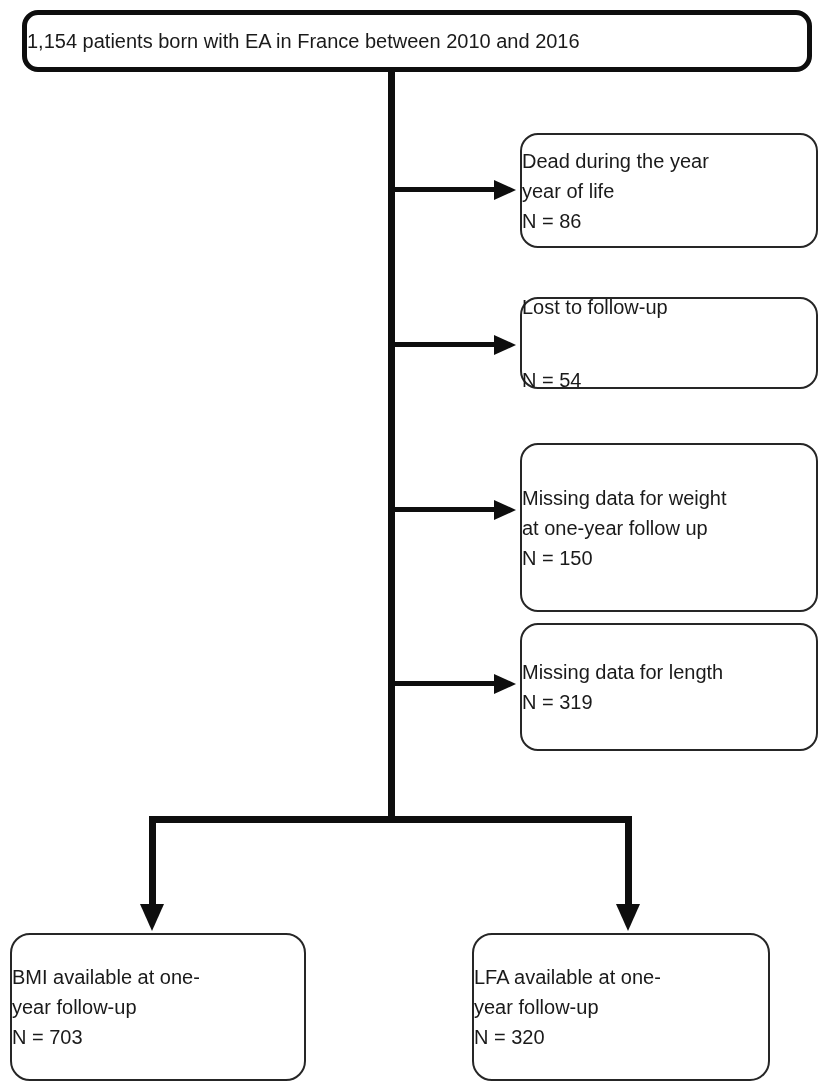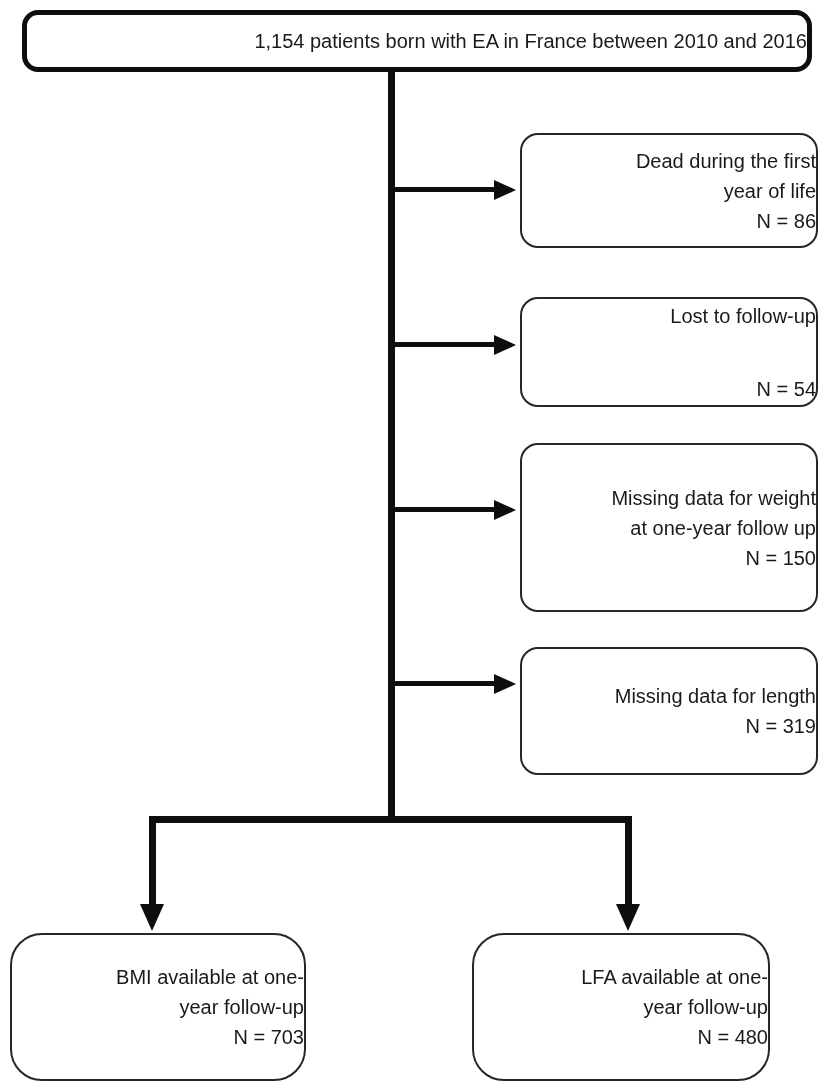--- a/index.html
+++ b/index.html
@@ -17,21 +17,21 @@
     overflow: hidden;
   }
   .box {
     position: absolute;
     box-sizing: border-box;
     background: #ffffff;
     border-style: solid;
     border-color: var(--border, #262626);
     display: flex;
     flex-direction: column;
-    align-items: flex-end;
+    align-items: flex-start;
     justify-content: center;
     text-align: center;
     font-size: 20px;
     line-height: 30px;
   }
   .top-box {
     left: 22px;
     top: 10px;
     width: 790px;
     height: 62px;
@@ -39,28 +39,28 @@
     border-radius: 16px;
     border-color: var(--line, #0e0e0e);
   }
   .side-box {
     left: 520px;
     width: 298px;
     border-width: 2px;
     border-radius: 18px;
   }
   .side-box.b1 { top: 133px; height: 115px; }
-  .side-box.b2 { top: 297px; height: 110px; gap: 43px;  }
+  .side-box.b2 { top: 297px; height: 92px; gap: 43px;  }
   .side-box.b3 { top: 443px; height: 169px; }
-  .side-box.b4 { top: 623px; height: 128px; margin-top: 24px; }
+  .side-box.b4 { top: 623px; height: 128px; }
   .bottom-box {
     top: 933px;
     height: 148px;
     border-width: 2px;
-    border-radius: 32px;
+    border-radius: 20px;
   }
   .bottom-box.left  { left: 10px;  width: 296px; }
   .bottom-box.right { left: 472px; width: 298px; }
 
   .vline, .hline {
     position: absolute;
     background: var(--line, #0e0e0e);
   }
   .trunk {
     left: 388px;
@@ -134,21 +134,21 @@
   <div class="side-arrow-line a1"></div>
   <div class="arrow-right-head a1"></div>
   <div class="side-arrow-line a2"></div>
   <div class="arrow-right-head a2"></div>
   <div class="side-arrow-line a3"></div>
   <div class="arrow-right-head a3"></div>
   <div class="side-arrow-line a4"></div>
   <div class="arrow-right-head a4"></div>
 
   <div class="box side-box b1">
-    <div>Dead during the first</div>
+    <div>Dead during the year</div>
     <div>year of life</div>
     <div>N = 86</div>
   </div>
 
   <div class="box side-box b2">
     <div>Lost to follow-up</div>
     <div>N = 54</div>
   </div>
 
   <div class="box side-box b3">
@@ -170,16 +170,16 @@
 
   <div class="box bottom-box left">
     <div>BMI available at one-</div>
     <div>year follow-up</div>
     <div>N = 703</div>
   </div>
 
   <div class="box bottom-box right">
     <div>LFA available at one-</div>
     <div>year follow-up</div>
-    <div>N = 480</div>
+    <div>N = 320</div>
   </div>
 
 </div>
 
 </body></html>

